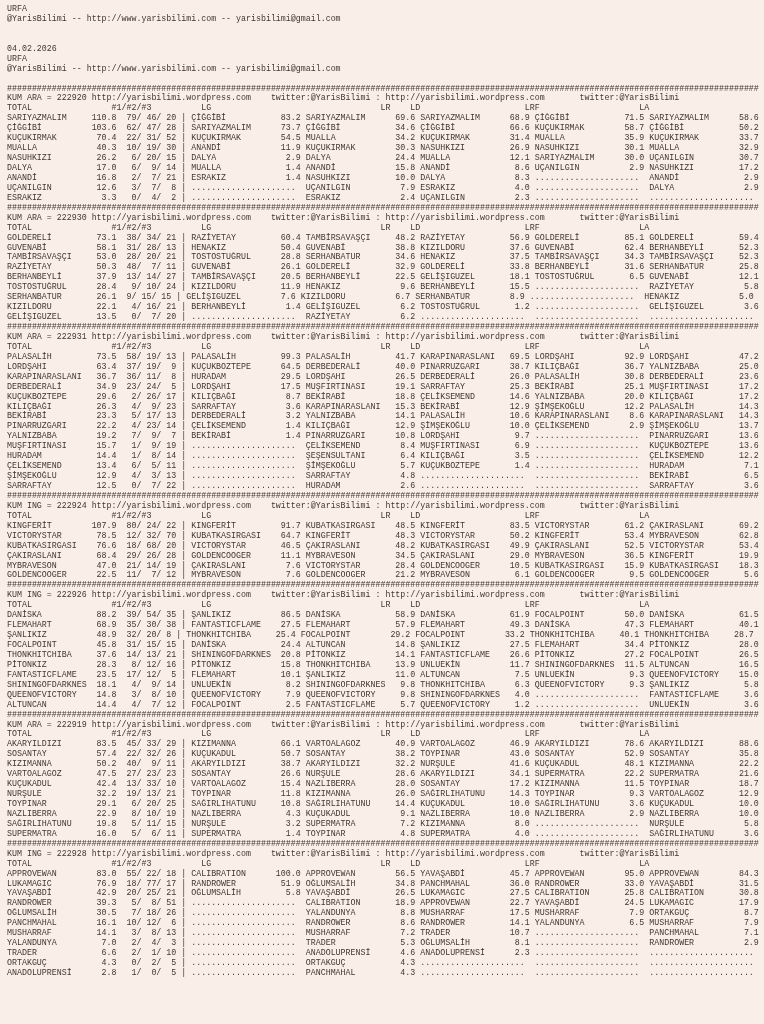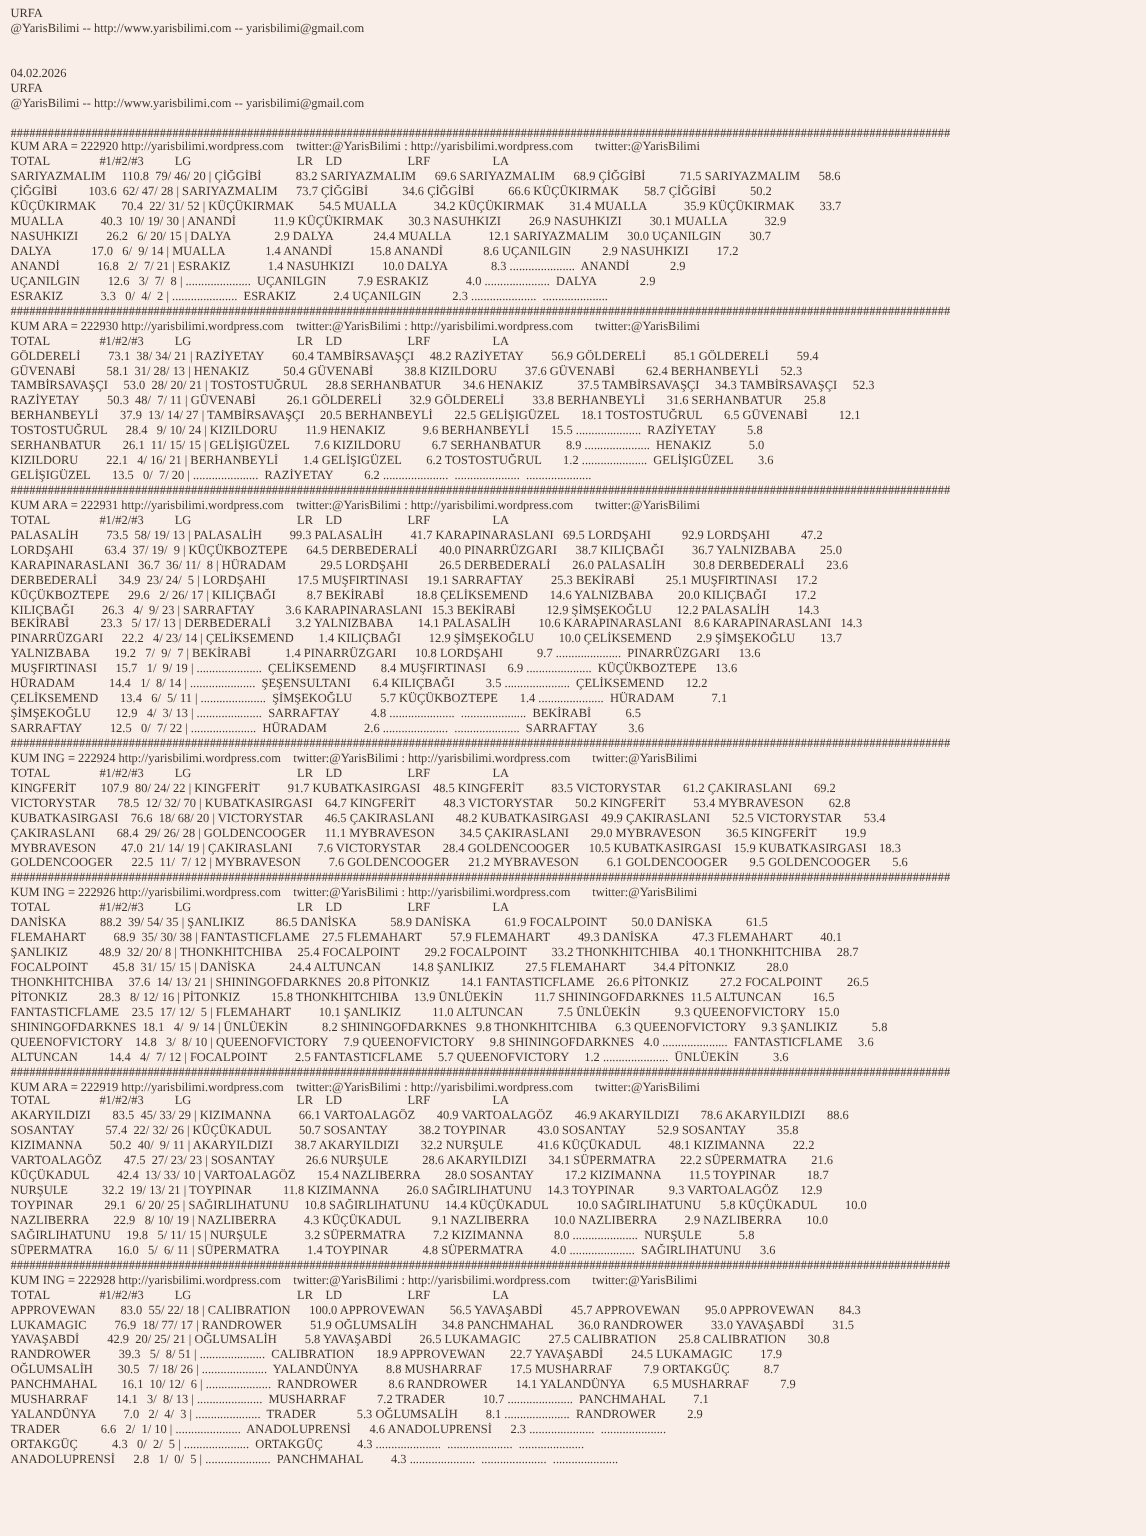--- a/index.html
+++ b/index.html
@@ -1,21 +1,21 @@
 <!DOCTYPE html>
 <html><head>
 <meta charset="utf-8">
 <style>
   html,body{margin:0;padding:0;}
   body{
     width:764px;height:1024px;overflow:hidden;
     background:#f9efe8;color:#40372f;
   }
   .doc{
-    font-family:Liberation Serif, serif;
+    font-family:Liberation Mono, monospace;
     font-size:8.3px;line-height:9.94px;
     padding:4px 0 0 7px;
   }
   .ln{white-space:pre;height:9.94px;overflow:hidden;}
 </style>
 </head>
 <body style="background: rgb(249, 239, 232); color: rgb(64, 55, 47);">
 
 <main class="doc">
   <div class="ln">URFA</div>
@@ -44,21 +44,21 @@
       <div>
         <div class="ln">#######################################################################################################################################################</div>
         <div class="ln">KUM ARA = 222930 http://yarisbilimi.wordpress.com    twitter:@YarisBilimi : http://yarisbilimi.wordpress.com       twitter:@YarisBilimi</div>
         <div class="ln">TOTAL                #1/#2/#3          LG                                  LR    LD                     LRF                    LA                      </div>
         <div class="ln">GÖLDERELİ         73.1  38/ 34/ 21 | RAZİYETAY         60.4 TAMBİRSAVAŞÇI     48.2 RAZİYETAY         56.9 GÖLDERELİ         85.1 GÖLDERELİ         59.4 </div>
         <div class="ln">GÜVENABİ          58.1  31/ 28/ 13 | HENAKIZ           50.4 GÜVENABİ          38.8 KIZILDORU         37.6 GÜVENABİ          62.4 BERHANBEYLİ       52.3 </div>
         <div class="ln">TAMBİRSAVAŞÇI     53.0  28/ 20/ 21 | TOSTOSTUĞRUL      28.8 SERHANBATUR       34.6 HENAKIZ           37.5 TAMBİRSAVAŞÇI     34.3 TAMBİRSAVAŞÇI     52.3 </div>
         <div class="ln">RAZİYETAY         50.3  48/  7/ 11 | GÜVENABİ          26.1 GÖLDERELİ         32.9 GÖLDERELİ         33.8 BERHANBEYLİ       31.6 SERHANBATUR       25.8 </div>
         <div class="ln">BERHANBEYLİ       37.9  13/ 14/ 27 | TAMBİRSAVAŞÇI     20.5 BERHANBEYLİ       22.5 GELİŞIGÜZEL       18.1 TOSTOSTUĞRUL       6.5 GÜVENABİ          12.1 </div>
         <div class="ln">TOSTOSTUĞRUL      28.4   9/ 10/ 24 | KIZILDORU         11.9 HENAKIZ            9.6 BERHANBEYLİ       15.5 .....................  RAZİYETAY          5.8 </div>
-        <div class="ln">SERHANBATUR       26.1  11/ 15/ 15 | GELİŞIGÜZEL        7.6 KIZILDORU          6.7 SERHANBATUR        8.9 .....................  HENAKIZ            5.0 </div>
+        <div class="ln">SERHANBATUR       26.1  9/ 15/ 15 | GELİŞIGÜZEL        7.6 KIZILDORU          6.7 SERHANBATUR        8.9 .....................  HENAKIZ            5.0 </div>
         <div class="ln">KIZILDORU         22.1   4/ 16/ 21 | BERHANBEYLİ        1.4 GELİŞIGÜZEL        6.2 TOSTOSTUĞRUL       1.2 .....................  GELİŞIGÜZEL        3.6 </div>
         <div class="ln">GELİŞIGÜZEL       13.5   0/  7/ 20 | .....................  RAZİYETAY          6.2 .....................  .....................  .....................  </div>
       </div>
       <div>
         <div class="ln">#######################################################################################################################################################</div>
         <div class="ln">KUM ARA = 222931 http://yarisbilimi.wordpress.com    twitter:@YarisBilimi : http://yarisbilimi.wordpress.com       twitter:@YarisBilimi</div>
         <div class="ln">TOTAL                #1/#2/#3          LG                                  LR    LD                     LRF                    LA                      </div>
         <div class="ln">PALASALİH         73.5  58/ 19/ 13 | PALASALİH         99.3 PALASALİH         41.7 KARAPINARASLANI   69.5 LORDŞAHI          92.9 LORDŞAHI          47.2 </div>
         <div class="ln">LORDŞAHI          63.4  37/ 19/  9 | KÜÇÜKBOZTEPE      64.5 DERBEDERALİ       40.0 PINARRÜZGARI      38.7 KILIÇBAĞI         36.7 YALNIZBABA        25.0 </div>
         <div class="ln">KARAPINARASLANI   36.7  36/ 11/  8 | HÜRADAM           29.5 LORDŞAHI          26.5 DERBEDERALİ       26.0 PALASALİH         30.8 DERBEDERALİ       23.6 </div>
@@ -103,21 +103,21 @@
       <div>
         <div class="ln">#######################################################################################################################################################</div>
         <div class="ln">KUM ARA = 222919 http://yarisbilimi.wordpress.com    twitter:@YarisBilimi : http://yarisbilimi.wordpress.com       twitter:@YarisBilimi</div>
         <div class="ln">TOTAL                #1/#2/#3          LG                                  LR    LD                     LRF                    LA                      </div>
         <div class="ln">AKARYILDIZI       83.5  45/ 33/ 29 | KIZIMANNA         66.1 VARTOALAGÖZ       40.9 VARTOALAGÖZ       46.9 AKARYILDIZI       78.6 AKARYILDIZI       88.6 </div>
         <div class="ln">SOSANTAY          57.4  22/ 32/ 26 | KÜÇÜKADUL         50.7 SOSANTAY          38.2 TOYPINAR          43.0 SOSANTAY          52.9 SOSANTAY          35.8 </div>
         <div class="ln">KIZIMANNA         50.2  40/  9/ 11 | AKARYILDIZI       38.7 AKARYILDIZI       32.2 NURŞULE           41.6 KÜÇÜKADUL         48.1 KIZIMANNA         22.2 </div>
         <div class="ln">VARTOALAGÖZ       47.5  27/ 23/ 23 | SOSANTAY          26.6 NURŞULE           28.6 AKARYILDIZI       34.1 SÜPERMATRA        22.2 SÜPERMATRA        21.6 </div>
         <div class="ln">KÜÇÜKADUL         42.4  13/ 33/ 10 | VARTOALAGÖZ       15.4 NAZLIBERRA        28.0 SOSANTAY          17.2 KIZIMANNA         11.5 TOYPINAR          18.7 </div>
         <div class="ln">NURŞULE           32.2  19/ 13/ 21 | TOYPINAR          11.8 KIZIMANNA         26.0 SAĞIRLIHATUNU     14.3 TOYPINAR           9.3 VARTOALAGÖZ       12.9 </div>
-        <div class="ln">TOYPINAR          29.1   6/ 20/ 25 | SAĞIRLIHATUNU     10.8 SAĞIRLIHATUNU     14.4 KÜÇÜKADUL         10.0 SAĞIRLIHATUNU      5.8 KÜÇÜKADUL         10.0 </div>
+        <div class="ln">TOYPINAR          29.1   6/ 20/ 25 | SAĞIRLIHATUNU     10.8 SAĞIRLIHATUNU     14.4 KÜÇÜKADUL         10.0 SAĞIRLIHATUNU      3.6 KÜÇÜKADUL         10.0 </div>
         <div class="ln">NAZLIBERRA        22.9   8/ 10/ 19 | NAZLIBERRA         4.3 KÜÇÜKADUL          9.1 NAZLIBERRA        10.0 NAZLIBERRA         2.9 NAZLIBERRA        10.0 </div>
         <div class="ln">SAĞIRLIHATUNU     19.8   5/ 11/ 15 | NURŞULE            3.2 SÜPERMATRA         7.2 KIZIMANNA          8.0 .....................  NURŞULE            5.8 </div>
         <div class="ln">SÜPERMATRA        16.0   5/  6/ 11 | SÜPERMATRA         1.4 TOYPINAR           4.8 SÜPERMATRA         4.0 .....................  SAĞIRLIHATUNU      3.6 </div>
       </div>
       <div>
         <div class="ln">#######################################################################################################################################################</div>
         <div class="ln">KUM ING = 222928 http://yarisbilimi.wordpress.com    twitter:@YarisBilimi : http://yarisbilimi.wordpress.com       twitter:@YarisBilimi</div>
         <div class="ln">TOTAL                #1/#2/#3          LG                                  LR    LD                     LRF                    LA                      </div>
         <div class="ln">APPROVEWAN        83.0  55/ 22/ 18 | CALIBRATION      100.0 APPROVEWAN        56.5 YAVAŞABDİ         45.7 APPROVEWAN        95.0 APPROVEWAN        84.3 </div>
         <div class="ln">LUKAMAGIC         76.9  18/ 77/ 17 | RANDROWER         51.9 OĞLUMSALİH        34.8 PANCHMAHAL        36.0 RANDROWER         33.0 YAVAŞABDİ         31.5 </div>

